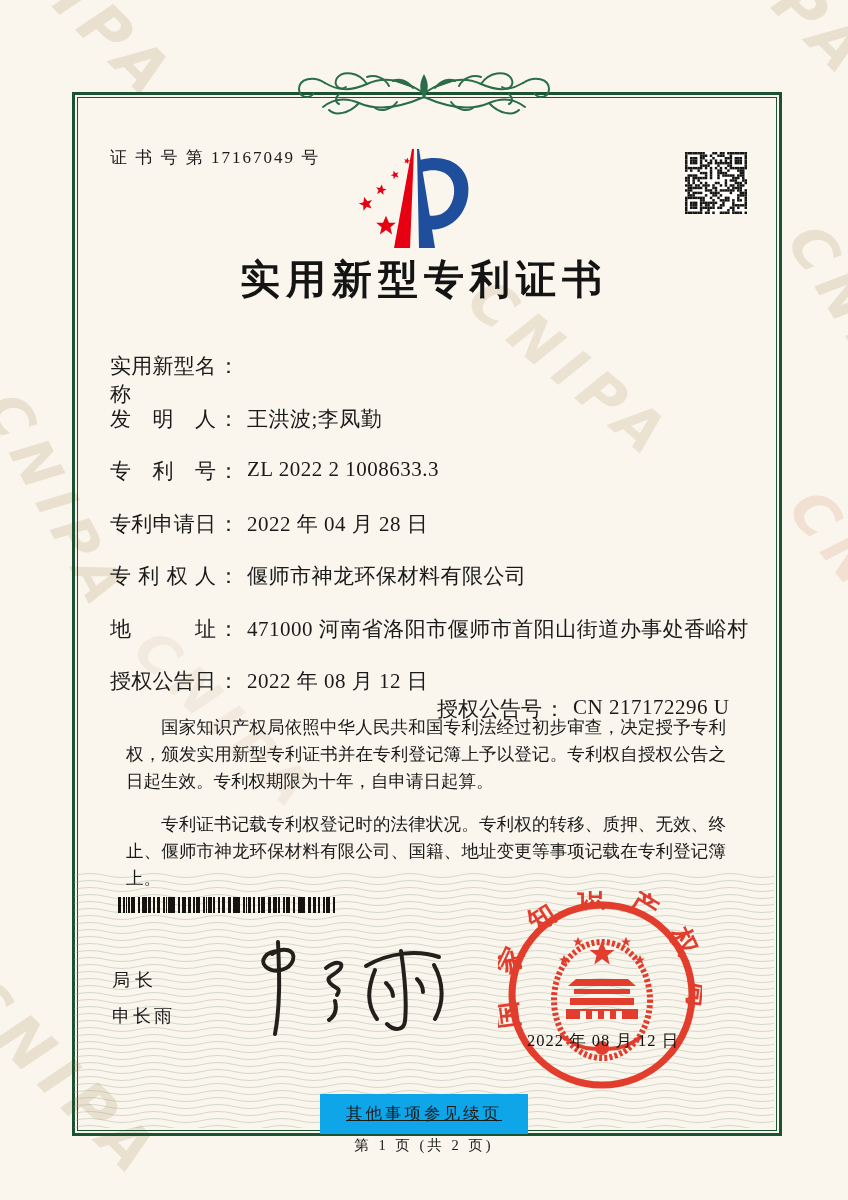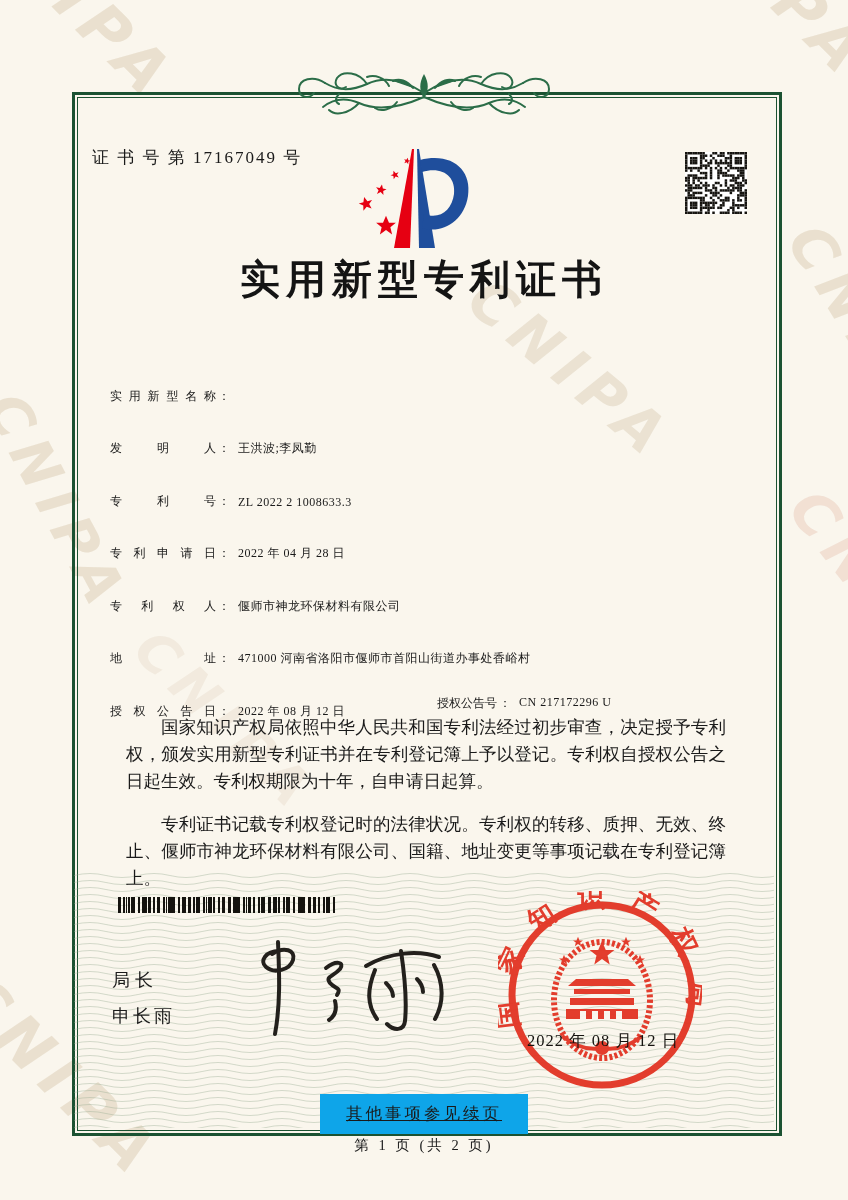--- a/index.html
+++ b/index.html
@@ -12,28 +12,28 @@
   .wm.pink{color:rgba(233,201,186,.50);}
   .wm.faint{color:rgba(211,192,163,.20);}
   
   .frame{position:absolute;left:72px;top:92px;width:704px;height:1038px;
          border:3px solid #1b5232;z-index:2;}
   .frame-inner{position:absolute;inset:2px;border:1px solid #1b5232;}
   .ornament{position:absolute;left:289px;top:64px;z-index:3;}
   
   .waves{position:absolute;left:74px;top:872px;z-index:2;opacity:.75;}
   
-  .cert-no{position:absolute;left:92px;top:146px;font-size:17px;letter-spacing:2px;z-index:4;}
+  .cert-no{position:absolute;left:110px;top:146px;font-size:17px;letter-spacing:2px;z-index:4;}
   .logo{position:absolute;left:350px;top:144px;z-index:4;}
   .qr{position:absolute;left:685px;top:152px;width:62px;height:62px;background:#fff;z-index:4;}
   .title{position:absolute;left:0;top:252px;width:848px;text-align:center;
          font-size:40px;font-weight:700;letter-spacing:6px;color:#141414;z-index:4;}
   
   .fields{position:absolute;left:110px;top:352px;width:640px;z-index:4;}
-  .frow{position:relative;height:52.5px;font-size:12px;display:flex;align-items:flex-end;}
+  .frow{position:relative;height:52.5px;font-size:21px;display:flex;align-items:flex-start;}
   .flabel{display:inline-block;width:106px;text-align:justify;text-align-last:justify;}
   .fcolon{margin:0 8px 0 2px;}
   .fvalue{letter-spacing:.5px;}
   .fcol2{position:absolute;left:327px;top:0;display:flex;margin-top:28px;}
   
   .bodytext{position:absolute;left:110px;top:698px;width:632px;font-size:17.5px;
             line-height:27px;text-align:justify;z-index:4;}
   .bodytext p{margin:16px;text-indent:2em;}
   
   .barcode{position:absolute;left:118px;top:897px;width:218px;height:16px;z-index:5;

